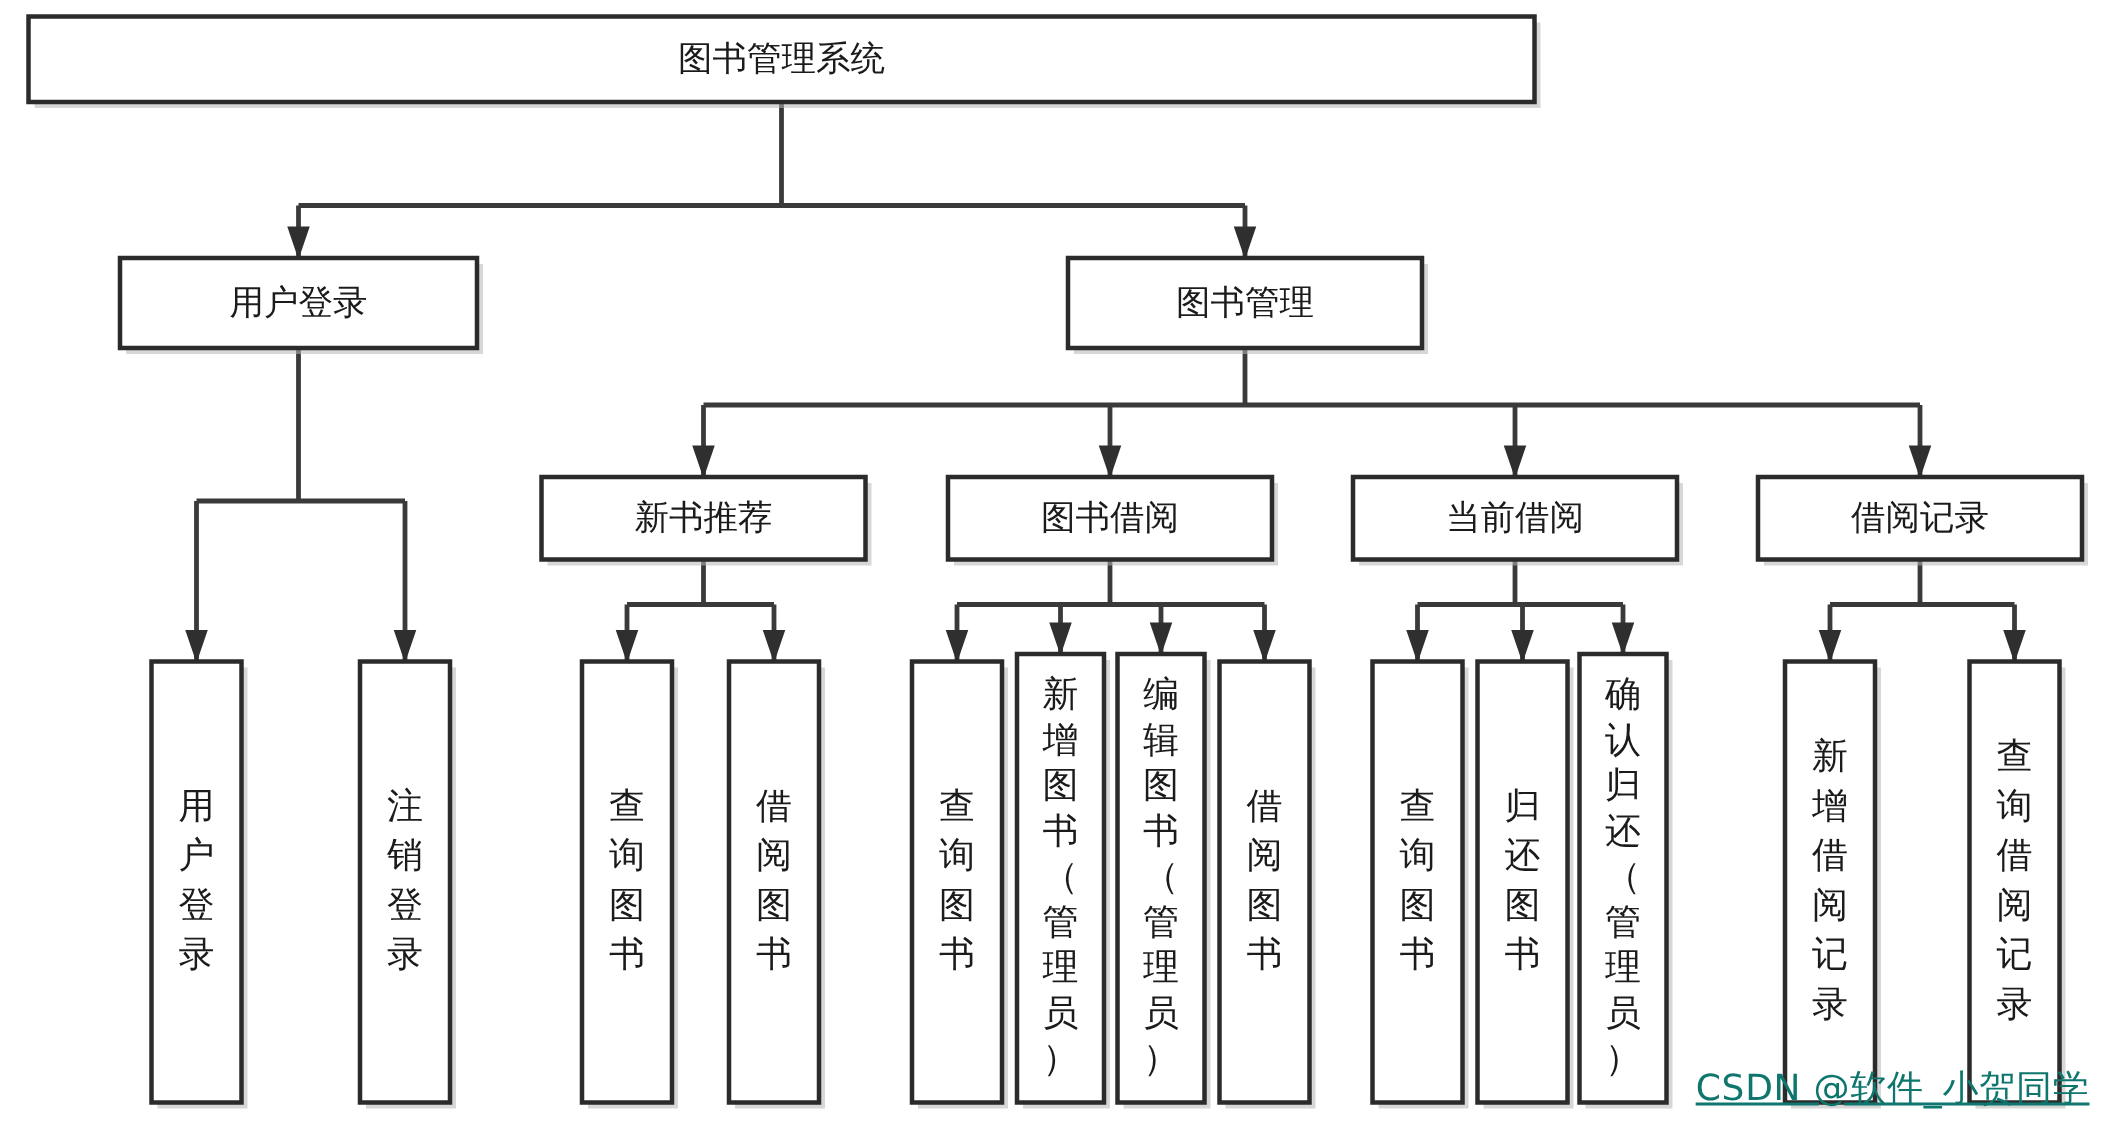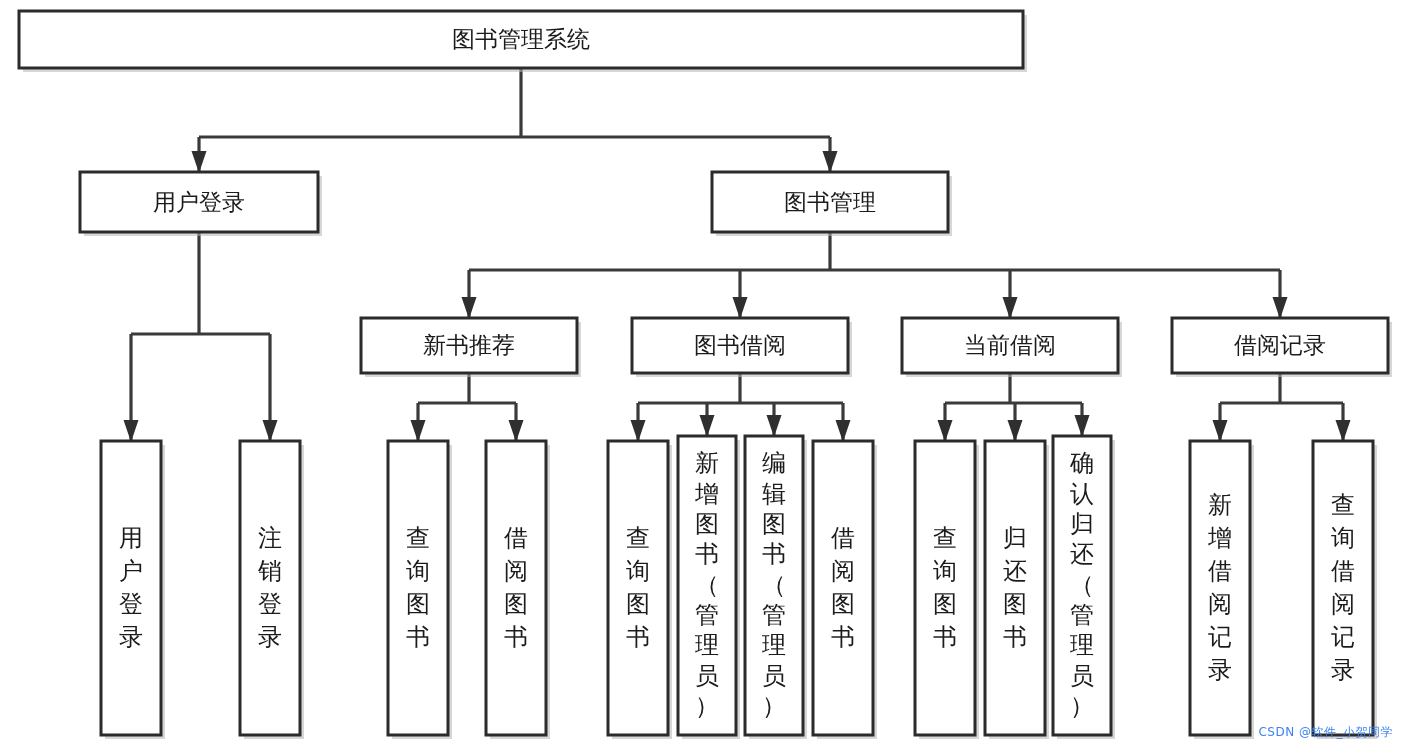--- a/index.html
+++ b/index.html
@@ -55,25 +55,26 @@
     fill: #1b1b1b;
     font-family: "DejaVu Sans", "Liberation Sans", sans-serif;
     font-size: 24px;
     text-anchor: middle;
   }
   .watermark {
     position: absolute;
     right: 12px;
     bottom: 6px;
     font-family: "DejaVu Sans", "Liberation Sans", sans-serif;
-    font-size: 12px;
-    color: #3b82f6;
+    font-size: 24px;
+    color: #0f766e;
     letter-spacing: 0.5px;
     white-space: nowrap;
     user-select: none;
+    text-decoration: underline;
   }
 </style>
 </head>
 <body>
 
 <div id="diagram-root">
   <svg class="flowchart" viewBox="0 0 1405 747" xmlns="http://www.w3.org/2000/svg">
     <g id="connector-layer">
         <g>
           <line x1="521" y1="68" x2="521" y2="137" class="connector"></line>

